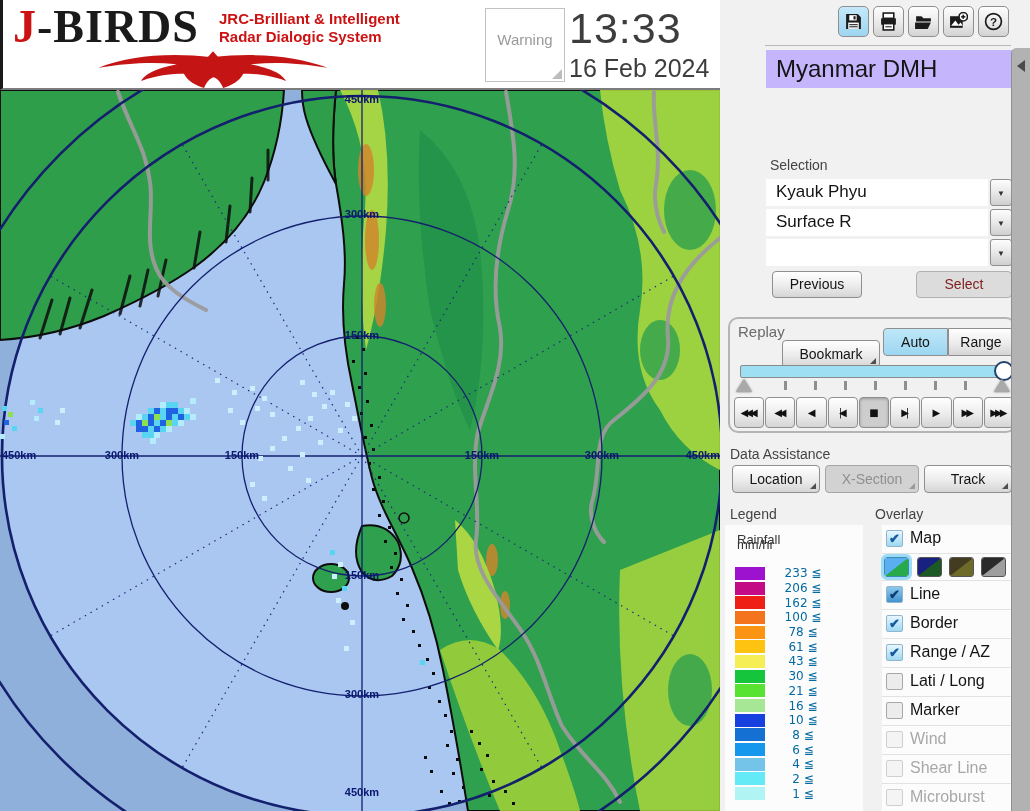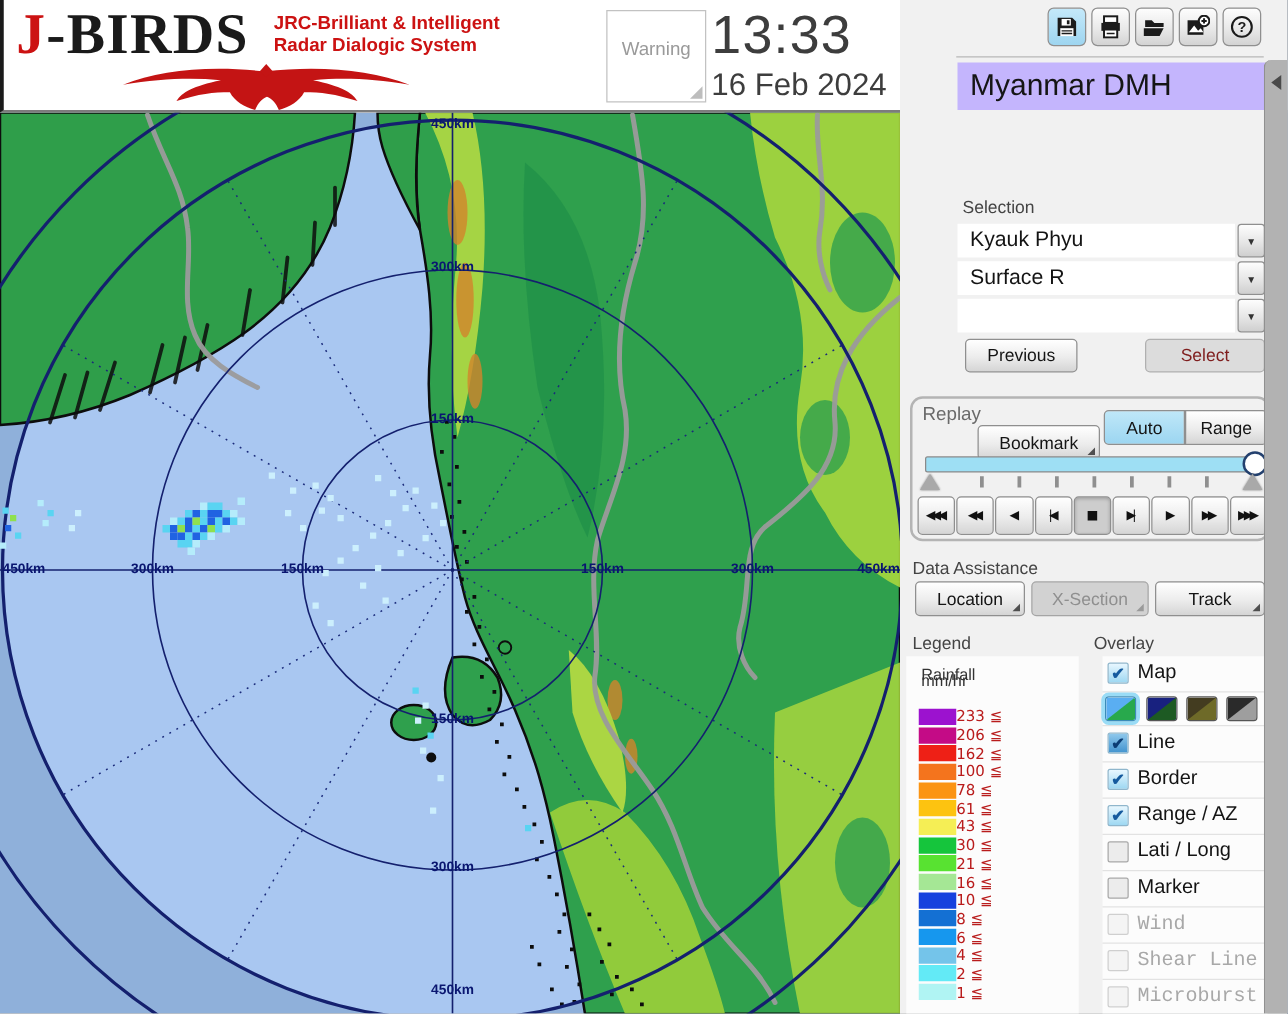--- a/index.html
+++ b/index.html
@@ -63,30 +63,30 @@
 
   .da-label { position:absolute; left:10px; top:446px; font-size:14px; color:#444; }
   .legend-label { position:absolute; left:10px; top:506px; font-size:14px; color:#444; }
   .overlay-label { position:absolute; left:155px; top:506px; font-size:14px; color:#444; }
 
   .legend-card { position:absolute; left:5px; top:525px; width:138px; height:286px; background:#fcfcfc; }
   .lg-t { position:absolute; left:12px; font-size:13px; color:#333; }
   .lg-rows { position:absolute; left:10px; top:41px; width:120px; }
   .lg-row { display:flex; align-items:center; height:14.7px; }
   .lg-sw { width:30px; height:13px; }
-  .lg-val { flex:1; text-align:left; padding-right:14px; font-size:12px; color:#b91c1c; font-family:"DejaVu Sans", sans-serif; }
+  .lg-val { flex:1; text-align:center; padding-right:14px; font-size:12px; color:#0369a1; font-family:"DejaVu Sans", sans-serif; }
 
   .overlay-card { position:absolute; left:162px; top:525px; width:132px; height:286px; background:#fcfcfc; }
   .ov-row { position:relative; height:29px; border-bottom:1px solid #e2e2e2; }
   .cb { position:absolute; left:4px; top:5px; width:17px; height:17px; border:1px solid #8fb6cc; border-radius:2px; background:linear-gradient(#e8f7ff,#9ed8f2); font-size:13px; font-weight:bold; color:#155a9e; text-align:center; line-height:16px; }
   .cb.dark { background:linear-gradient(#8fc8ec,#4394cf); color:#0c3d74; }
   .cb.un { background:#ececec; border-color:#a8a8a8; }
   .cb.off { background:#f4f4f4; border-color:#cfcfcf; }
   .ov-lab { position:absolute; left:28px; top:4px; font-size:16px; color:#141414; white-space:nowrap; }
-  .ov-row.disabled .ov-lab { color:#a8a8a8;font-family:Liberation Mono, monospace; }
+  .ov-row.disabled .ov-lab { color:#a8a8a8; }
   .ms-row { position:relative; height:27px; border-bottom:1px solid #e2e2e2; }
   .ms-sw { position:absolute; top:3px; width:25px; height:20px; border:1px solid #555; border-radius:3px; overflow:hidden; }
   .ms-sw .half { position:absolute; inset:0; }
   .ms-sw .half.b { clip-path:polygon(100% 0,100% 100%,0 100%); }
   .ms-sw.sel { box-shadow:0 0 0 3px #9adcf6; border-color:#3c8cb8; }
 
   
   .zbtn { position:absolute; left:723px; width:32px; height:32px; border:1px solid #8f8f8f; border-radius:5px; background:linear-gradient(#fdfdfd,#e9e9e9 55%,#d3d3d3); }
   .ztrack { position:absolute; left:724px; top:130px; width:30px; height:114px; background:#e2e2e2; border:1px solid #9a9a9a; }
   .ztrack .zline { position:absolute; left:14px; top:6px; width:1px; height:100px; background:#8a8a8a; }

